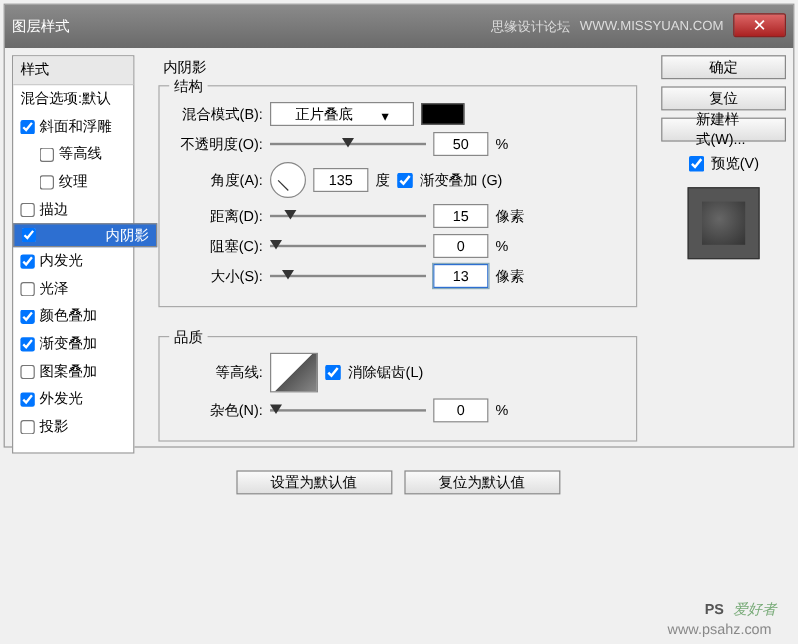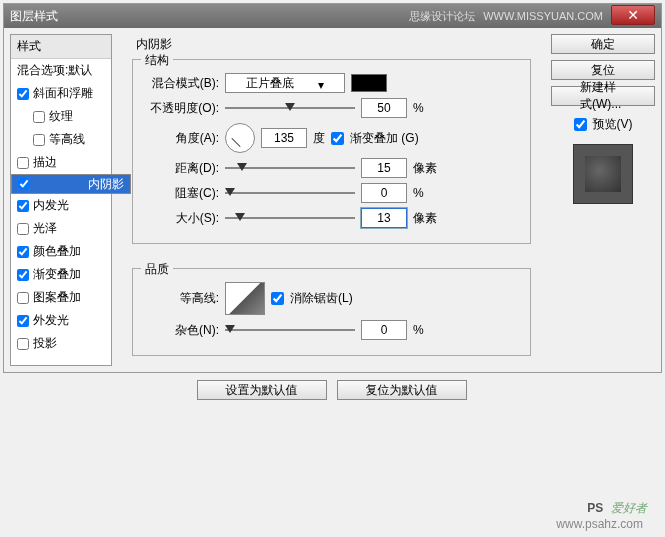--- a/index.html
+++ b/index.html
@@ -1,18 +1,18 @@
 <!DOCTYPE html>
 <html><head>
 <meta charset="utf-8">
 <style>
 *{box-sizing:border-box;margin:0;padding:0;font-family:"Microsoft YaHei",SimSun,sans-serif;font-size:12px}
 body{background:#f0f0f0;width:665px;height:537px;position:relative}
 .dialog{position:absolute;top:3px;left:3px;right:3px;border:1px solid #999;background:#f0f0f0;height:370px}
-.titlebar{height:24px;background:linear-gradient(#8a8a8a,#6a6a6a);color:#fff;display:flex;align-items:center;padding:0 6px;font-size:13px}
+.titlebar{height:36px;background:linear-gradient(#8a8a8a,#6a6a6a);color:#fff;display:flex;align-items:center;padding:0 6px;font-size:13px}
 .titlebar .spacer{flex:1}
 .titlebar .sub{font-size:11px;color:#ddd;margin-right:8px}
 .closex{width:44px;height:20px;background:linear-gradient(#d66,#a22);border:1px solid #822;border-radius:2px;text-align:center;color:#fff;line-height:18px;margin-top:-3px;font-size:14px}
 .body{display:flex;padding:6px;gap:20px;height:calc(100% - 24px)}
 .sidebar{width:102px;border:1px solid #999;background:#fff;display:flex;flex-direction:column}
 .sidebar .hdr{background:#e8e8e8;border-bottom:1px solid #ccc;padding:3px 6px}
 .sidebar .item{padding:3px 6px;display:flex;align-items:center;gap:4px;cursor:default}
 .sidebar .item.sel{background:#2d6fd1;color:#fff}
 .sidebar .item.indent{padding-left:22px}
 .sidebar input[type=checkbox]{width:12px;height:12px}
@@ -56,25 +56,25 @@
    <div class="hdr">样式</div>
    <div class="item">
           <span>混合选项:默认</span>
         </div>
    <div class="item">
           <input type="checkbox" checked="" style="">
           <span>斜面和浮雕</span>
         </div>
    <div class="item indent">
           <input type="checkbox" style="">
+          <span>等高线</span>
+        </div>
+   <div class="item indent">
+          <input type="checkbox" style="">
           <span>纹理</span>
-        </div>
-   <div class="item indent">
-          <input type="checkbox" style="">
-          <span>等高线</span>
         </div>
    <div class="item">
           <input type="checkbox" style="">
           <span>描边</span>
         </div>
    <div class="item sel">
           <input type="checkbox" checked="" style="">
           <span>内阴影</span>
         </div>
    <div class="item">

